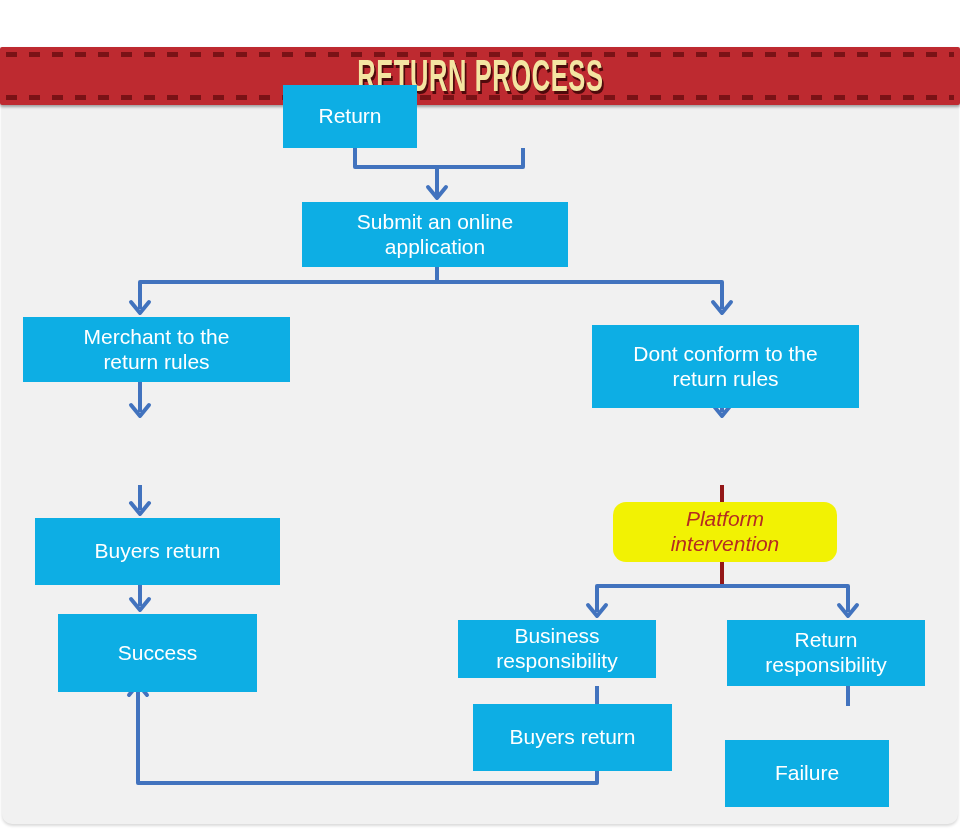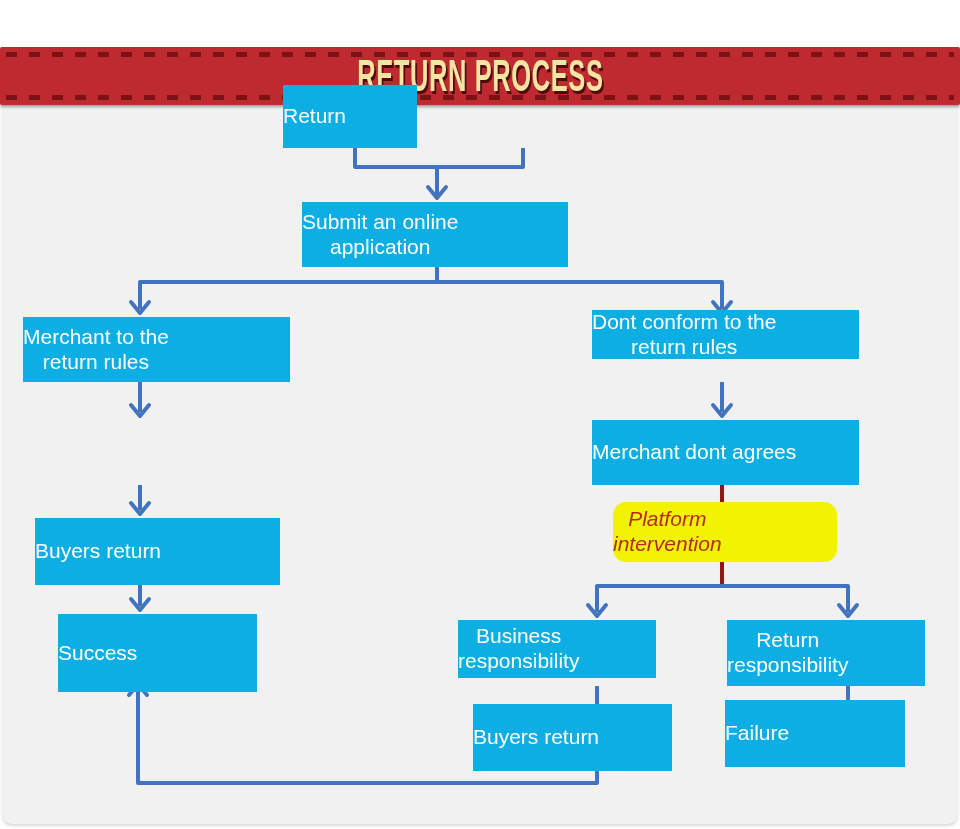--- a/index.html
+++ b/index.html
@@ -41,21 +41,21 @@
   svg.connectors{position:absolute;left:0;top:0;}
   .c{stroke:var(--connector-blue,#4273BE);stroke-width:4;fill:none;
      stroke-linejoin:round;stroke-linecap:butt;}
   .ch{stroke:var(--connector-blue,#4273BE);stroke-width:4;fill:none;
      stroke-linejoin:round;stroke-linecap:round;}
   .r{stroke:var(--connector-red,#941718);stroke-width:4;fill:none;}
   .node{
     position:absolute;
     background:var(--box-cyan,#0DAEE4);
     color:var(--box-text,#FFFFFF);
-    display:flex;align-items:center;justify-content:flex-start;
+    display:flex;align-items:center;justify-content:center;
     text-align:center;font-size:21px;line-height:1.18;
   }
   .node .node-label{white-space:pre-line;}
   .node.highlight{
     background:var(--highlight-yellow,#F2F203);
     color:var(--highlight-text,#B52B22);
     border-radius:13px;
     font-style:italic;
   }
 </style>
@@ -108,26 +108,23 @@
     <span class="node-label">Return</span>
   </div>
   <div class="node" style="left:302px;top:202px;width:266px;height:65px">
     <span class="node-label">Submit an online
 application</span>
   </div>
   <div class="node" style="left:23px;top:317px;width:267px;height:65px">
     <span class="node-label">Merchant to the
 return rules</span>
   </div>
-  <div class="node" style="left:592px;top:310px;width:267px;height:49px">
+  <div class="node" style="left:592px;top:325px;width:267px;height:83px">
     <span class="node-label">Dont conform to the
 return rules</span>
-  </div>
-  <div class="node" style="left:592px;top:420px;width:267px;height:65px">
-    <span class="node-label">Merchant dont agrees</span>
   </div>
   <div class="node highlight" style="left:613px;top:502px;width:224px;height:60px">
     <span class="node-label">Platform
 intervention</span>
   </div>
   <div class="node" style="left:35px;top:518px;width:245px;height:67px">
     <span class="node-label">Buyers return</span>
   </div>
   <div class="node" style="left:58px;top:614px;width:199px;height:78px">
     <span class="node-label">Success</span>
@@ -136,17 +133,17 @@
     <span class="node-label">Business
 responsibility</span>
   </div>
   <div class="node" style="left:727px;top:620px;width:198px;height:66px">
     <span class="node-label">Return
 responsibility</span>
   </div>
   <div class="node" style="left:473px;top:704px;width:199px;height:67px">
     <span class="node-label">Buyers return</span>
   </div>
-  <div class="node" style="left:725px;top:700px;width:180px;height:67px">
+  <div class="node" style="left:725px;top:740px;width:164px;height:67px">
     <span class="node-label">Failure</span>
   </div>
 
 </div>
 
 </body></html>

